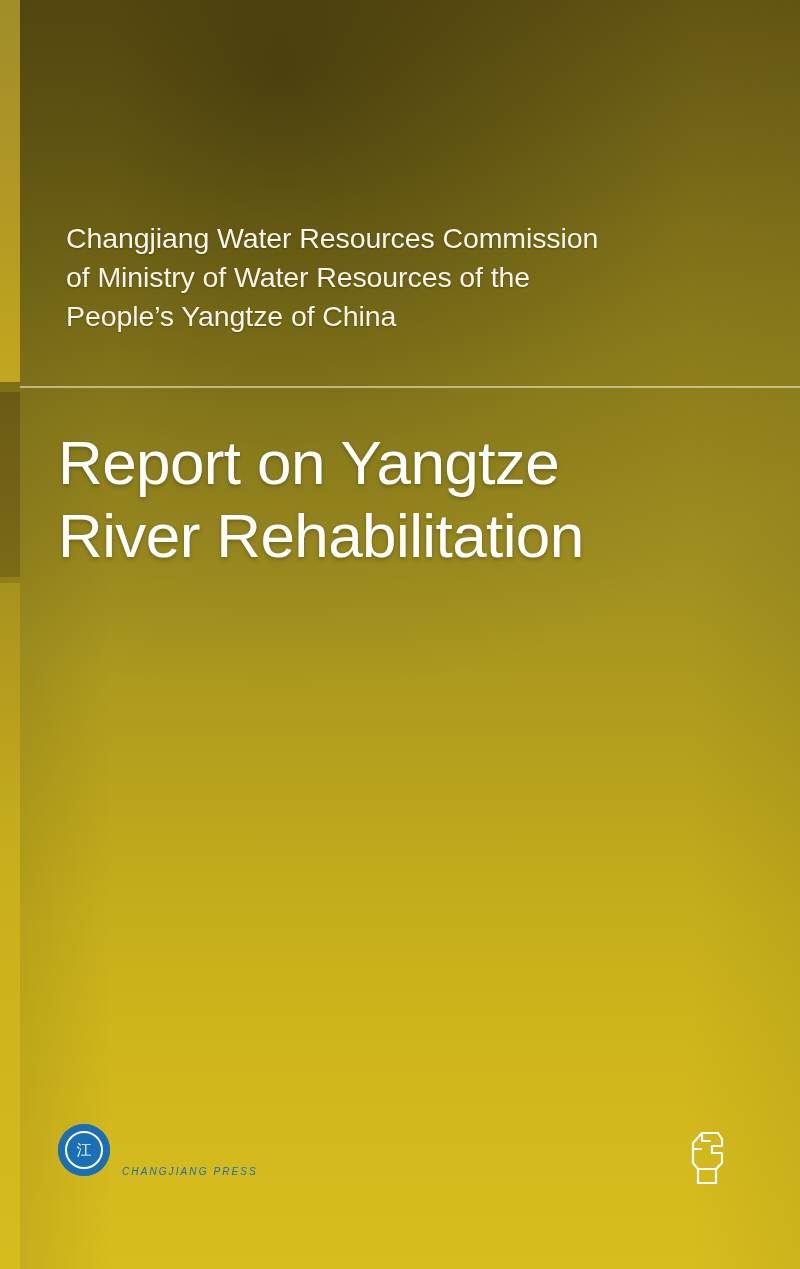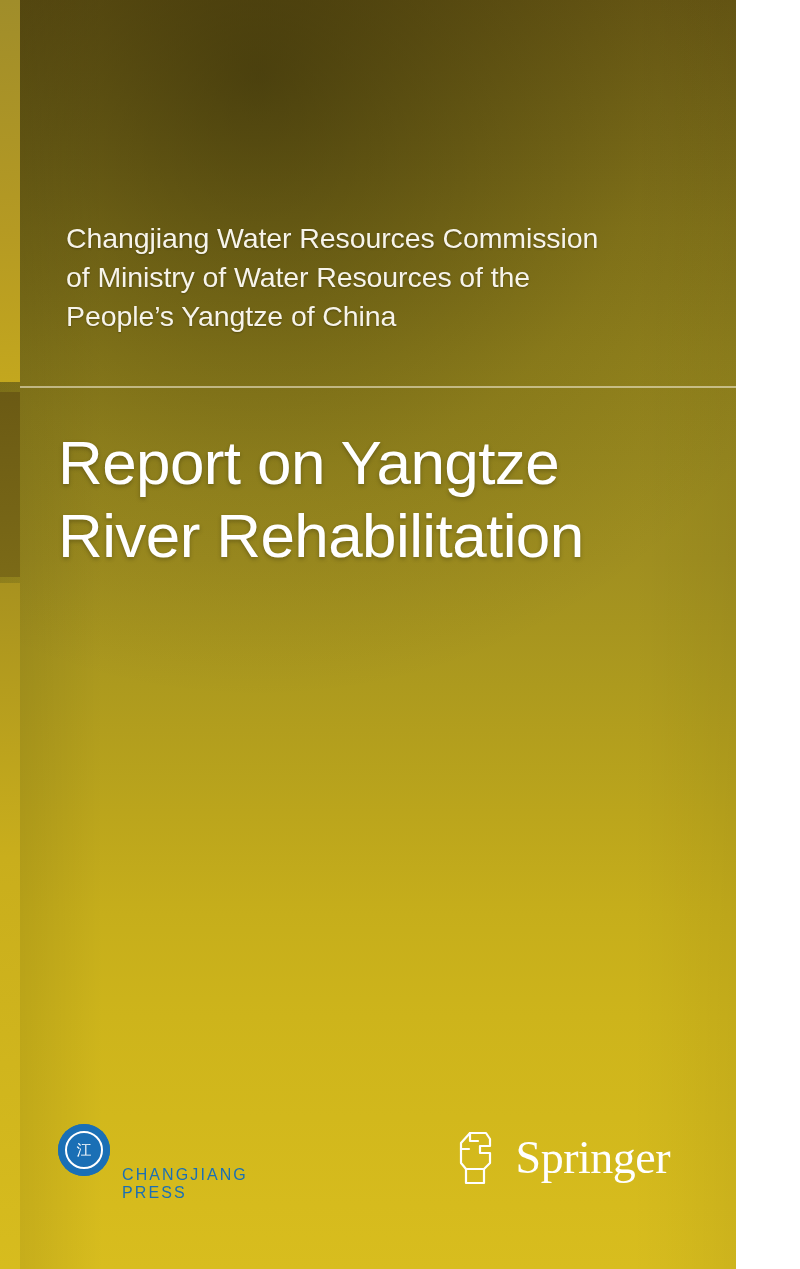--- a/index.html
+++ b/index.html
@@ -5,21 +5,21 @@
   html, body {
     margin: 0;
     padding: 0;
     background: #ffffff;
   }
   body {
     font-family: "Liberation Sans", sans-serif;
   }
   .cover {
     position: relative;
-    width: 736px;
+    width: 800px;
     height: 1269px;
     overflow: hidden;
     background:
       linear-gradient(180deg,
         #6d5c15 0%,
         #7a6a18 8%,
         #8a7a1b 18%,
         #95851d 28%,
         #9a8a1f 36%,
         #a08f20 44%,
@@ -152,23 +152,24 @@
     font-weight: bold;
     font-family: "DejaVu Sans", sans-serif;
     letter-spacing: 2px;
     line-height: 1.1;
   }
   .cj-sub {
     position: absolute;
     left: 64px;
     top: 48px;
     color: #1a6fb5;
-    font-size: 16px;
+    font-size: 10px;
     letter-spacing: 2.1px;
     font-family: "Liberation Sans", sans-serif;
+    font-style: italic;
   }
 
   
   .springer {
     position: absolute;
     right: 66px;
     top: 1122px;
     height: 72px;
     display: flex;
     align-items: center;
@@ -222,17 +223,16 @@
       <div class="springer-mark">
         <svg width="46" height="58" viewBox="0 0 46 58" aria-hidden="true">
           <g fill="none" stroke="#ffffff" stroke-width="2.2" stroke-linejoin="round" stroke-linecap="round">
             <path d="M14 4 L30 4 L34 10 L34 17 L24 17 L24 24 L34 24 L34 34 L28 40 L28 54 L10 54 L10 40 L5 34 L5 14 Z"></path>
             <path d="M14 4 L14 12 L22 12"></path>
             <path d="M5 20 L13 20"></path>
             <path d="M10 40 L28 40"></path>
           </g>
         </svg>
       </div>
-      <div class="springer-word">Springer</div>
     </div>
 
   </div>
 </div>
 
 </body></html>

